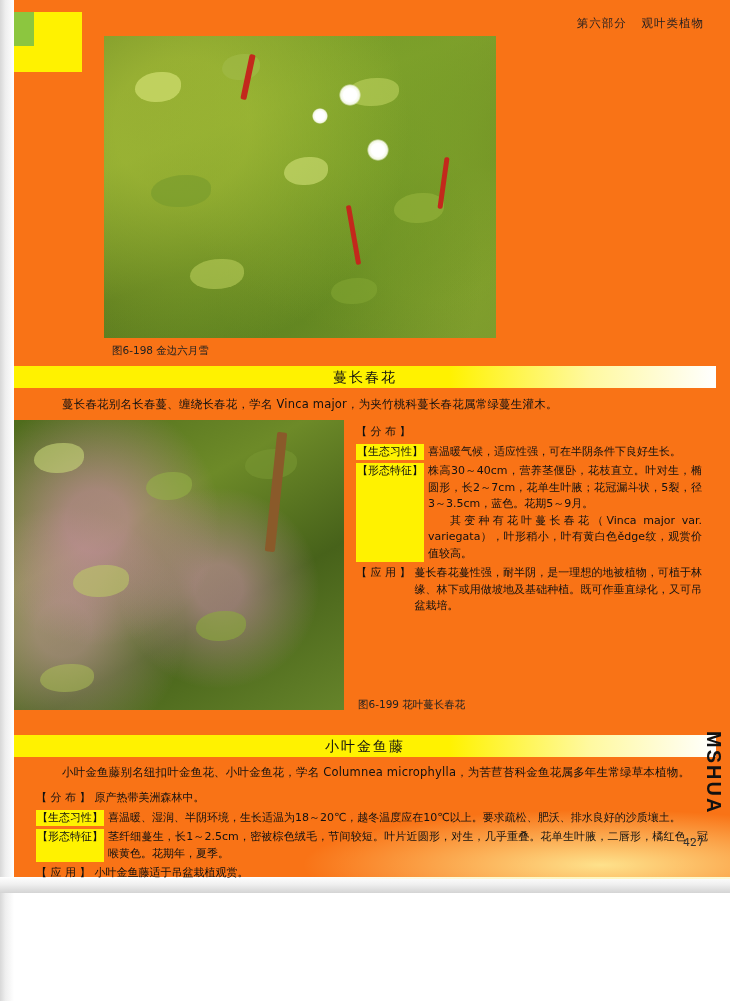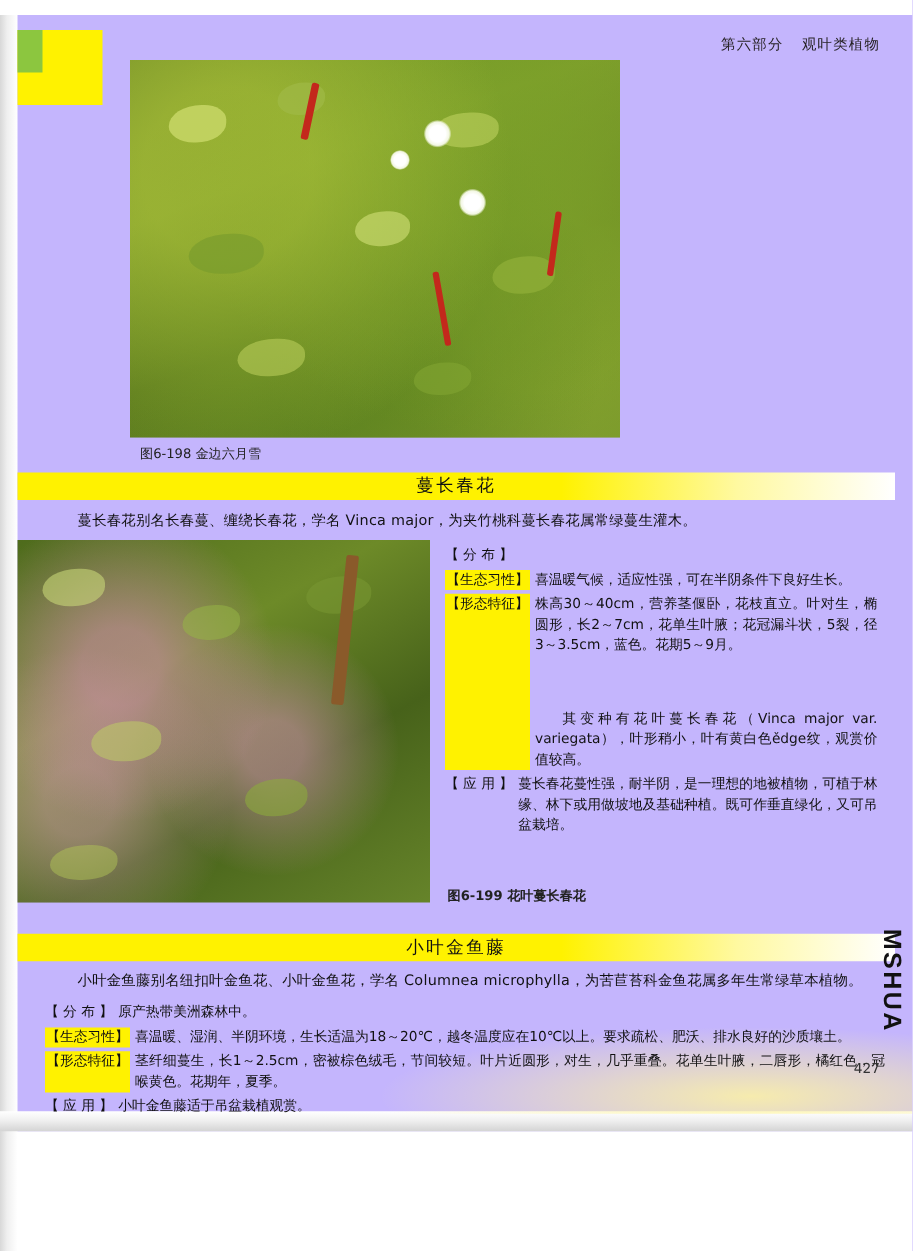--- a/index.html
+++ b/index.html
@@ -5,21 +5,21 @@
   html,body{margin:0;padding:0;}
   body{
     width:730px;height:1001px;
     background:#ffffff;
     font-family:"DejaVu Sans","Liberation Sans",sans-serif;
     position:relative;
     overflow:hidden;
     color:#1a1a1a;
   }
   
-  .page{position:absolute;left:0;top:12px;width:730px;height:893px;background:#c4b5fd;}
+  .page{position:absolute;left:0;top:0;width:730px;height:893px;background:#f97316;}
   .edge-left{position:absolute;left:0;top:0;width:14px;height:1001px;background:linear-gradient(90deg,#d8d8d8 0%,#efefef 40%,#ffffff 100%);}
   .edge-bottom{position:absolute;left:0;bottom:0;width:730px;height:16px;background:linear-gradient(0deg,#d4d4d4 0%,#f0f0f0 55%,#ffffff 100%);}
   .corner-yellow{position:absolute;left:14px;top:12px;width:68px;height:60px;background:#fff200;}
   .corner-green{position:absolute;left:14px;top:12px;width:20px;height:34px;background:#8cc63f;}
   .bottom-glow{position:absolute;left:300px;bottom:14px;width:430px;height:70px;
      background:radial-gradient(ellipse at 70% 80%, rgba(255,245,160,.85) 0%, rgba(255,255,255,0) 70%);}
 
   
   .header{position:absolute;right:26px;top:16px;font-size:11.5px;color:#231f20;letter-spacing:1px;}
   .header .part{margin-right:10px;}
@@ -67,21 +67,21 @@
   .bar .title{position:absolute;left:0;top:0;width:702px;text-align:center;
      font-size:14px;font-weight:normal;color:#111;line-height:22px;letter-spacing:2px;}
 
   
   .intro{position:absolute;font-size:11.5px;line-height:17px;color:#111;letter-spacing:.2px;}
   .rows{position:absolute;font-size:11px;line-height:16.5px;color:#111;}
   .row{display:flex;margin-bottom:3px;}
   .tag{flex:0 0 auto;white-space:nowrap;margin-right:4px;}
   .tag.hl{background:#fff200;padding:0 1px;}
   .val{flex:1 1 auto;text-align:justify;}
-  .indent{display:block;text-indent:2em;margin-top:42px;}
+  .indent{display:block;text-indent:2em;}
 </style>
 </head>
 <body>
 
 <div class="page">
 
   <div class="edge-left"></div>
   <div class="edge-bottom"></div>
   <div class="corner-yellow"></div>
   <div class="corner-green"></div>
@@ -123,21 +123,21 @@
     <div class="leafdot" style="left:18%;top:50%;width:56px;height:32px;background:rgba(190,205,100,.55);"></div>
     <div class="leafdot" style="left:55%;top:66%;width:50px;height:30px;background:rgba(140,170,60,.6);"></div>
     <div class="leafdot" style="left:8%;top:84%;width:54px;height:28px;background:rgba(175,195,85,.5);"></div>
     <div class="pinkflower" style="left:18%;top:28%;"></div>
     <div class="pinkflower" style="left:54%;top:52%;"></div>
     <div class="pinkflower" style="left:10%;top:66%;"></div>
     <div class="pinkflower" style="left:64%;top:22%;width:28px;height:26px;"></div>
     <div class="pinkflower" style="left:36%;top:76%;width:26px;height:24px;"></div>
     <div class="redstem" style="left:78%;top:4%;width:10px;height:120px;background:#8a5a2a;transform:rotate(6deg);"></div>
   </div>
-  <div class="caption" style="left:358px;top:698px;font-weight:bold;">图6-199    花叶蔓长春花</div>
+  <div class="caption" style="left:358px;top:698px;">图6-199    花叶蔓长春花</div>
 
   <div class="rows" style="left:356px;top:424px;width:346px;">
     <div class="row">
       <div class="tag">【 分 布 】</div>
     </div>
     <div class="row">
       <div class="tag hl">【生态习性】</div>
       <div class="val">喜温暖气候，适应性强，可在半阴条件下良好生长。</div>
     </div>
     <div class="row">

